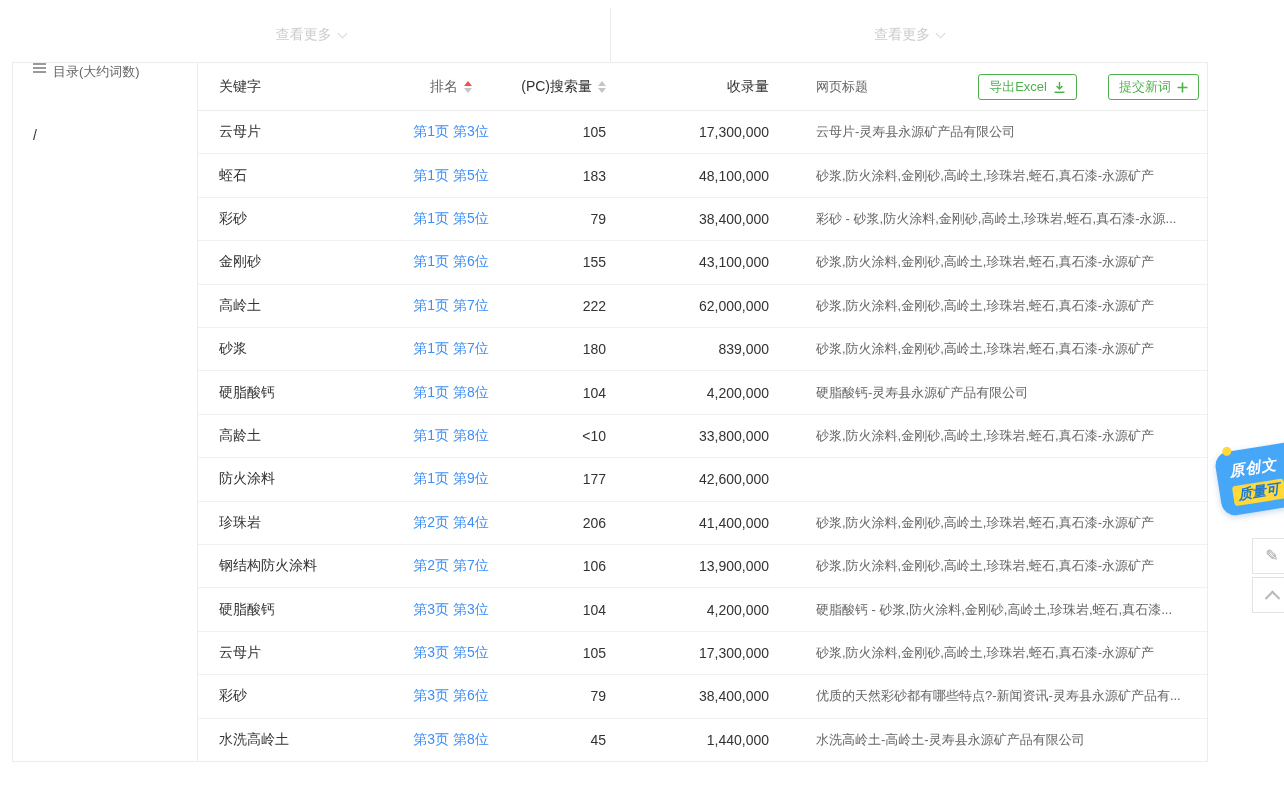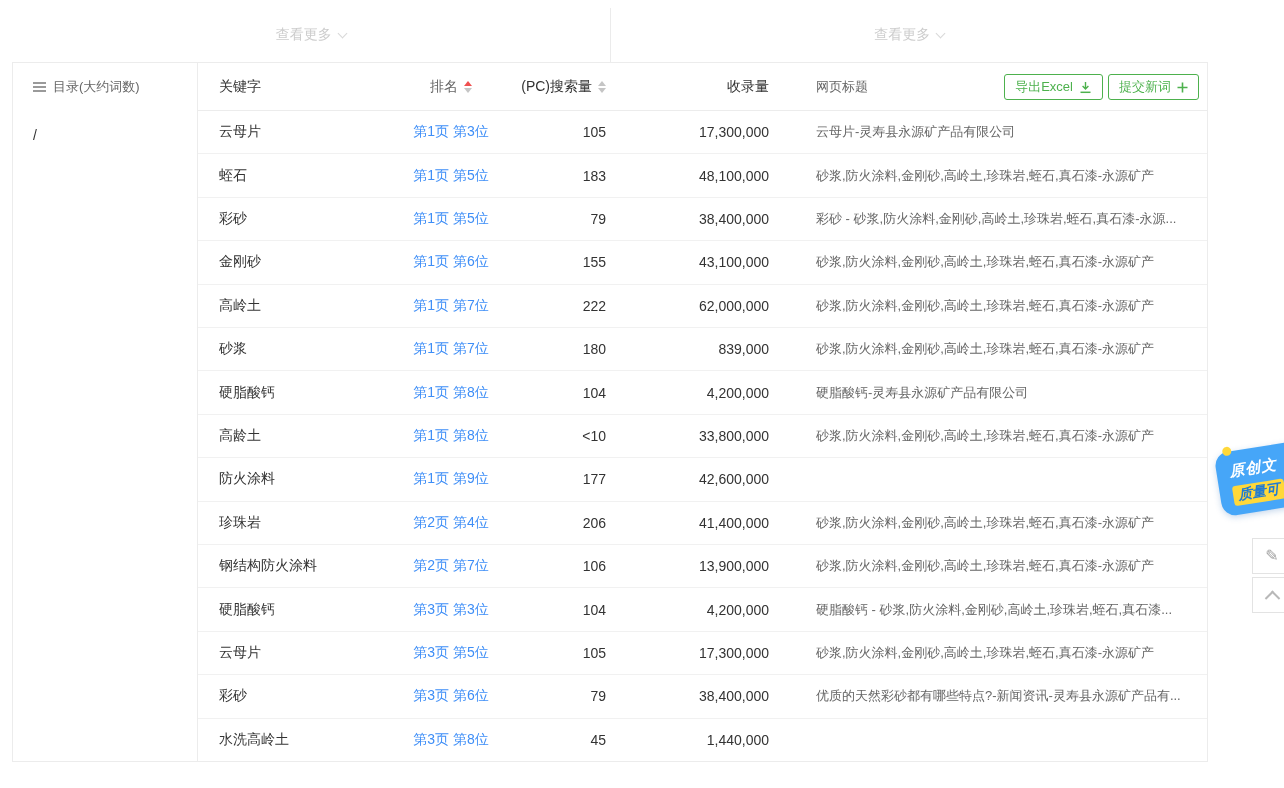--- a/index.html
+++ b/index.html
@@ -38,21 +38,21 @@
     width: 1196px; height: 700px;
     border: 1px solid #ececec;
     background: #fff;
     display: flex;
   }
   .sidebar {
     width: 185px; border-right: 1px solid #ececec;
     padding: 0 0 0 20px;
   }
   .sidebar-title {
-    height: 48px; display: flex; align-items: center;
+    height: 48px; display: flex; 
     font-size: 13px; color: #666;
   }
   .list-icon { display: inline-block; width: 13px; height: 11px; position: relative; margin-right: 7px; }
   .list-icon i { position: absolute; left: 0; width: 13px; height: 2px; background: #9a9a9a; }
   .list-icon i:nth-child(1){ top: 0; } .list-icon i:nth-child(2){ top: 4px; } .list-icon i:nth-child(3){ top: 8px; }
   .sidebar-item { font-size: 14px; color: #333; margin-top: 16px; cursor: pointer; }
 
   
   .table-area { flex: 1; display: flex; flex-direction: column; position: relative; min-width: 0; }
   .thead {
@@ -80,21 +80,21 @@
   .sort-group { display: inline-flex; flex-direction: column; margin-left: 6px; cursor: pointer; }
   .caret { width: 0; height: 0; border-left: 4px solid transparent; border-right: 4px solid transparent; display: block; }
   .caret.up   { border-bottom: 5px solid #c5c5c5; margin-bottom: 2px; }
   .caret.down { border-top: 5px solid #c5c5c5; }
   .caret.up.active { border-bottom-color: #f05050; }
 
   .head-rank   { justify-content: center; display: flex; align-items: center; }
   .head-volume { justify-content: flex-end; display: flex; align-items: center; }
 
   
-  .toolbar { position: absolute; right: 8px; top: 11px; display: flex; gap: 5px; }
+  .toolbar { position: absolute; right: 8px; top: 11px; display: flex; gap: 31px; }
   .btn {
     height: 26px; padding: 0 10px;
     border: 1px solid #4db14d; border-radius: 3px;
     background: #fff; color: #4db14d;
     font-size: 13px; display: flex; align-items: center; gap: 6px;
     cursor: pointer; font-family: inherit;
   }
   .btn svg { display: block; }
 
   
@@ -300,20 +300,21 @@
     <div class="c-volume cell-volume">79</div>
     <div class="c-index cell-index">38,400,000</div>
     <div class="c-title cell-title">优质的天然彩砂都有哪些特点?-新闻资讯-灵寿县永源矿产品有...</div>
   </div>
 
   <div class="tr">
     <div class="c-keyword cell-keyword">水洗高岭土</div>
     <div class="c-rank"><a class="cell-rank" href="#">第3页 第8位</a></div>
     <div class="c-volume cell-volume">45</div>
     <div class="c-index cell-index">1,440,000</div>
+    <div class="c-title cell-title">水洗高岭土-高岭土-灵寿县永源矿产品有限公司</div>
   </div>
 </div>
   </div>
 </div>
 
 <div class="badge">
   <span class="badge-dot"></span>
   <div class="badge-line1">原创文</div>
   <div class="badge-line2">质量可</div>
 </div>

